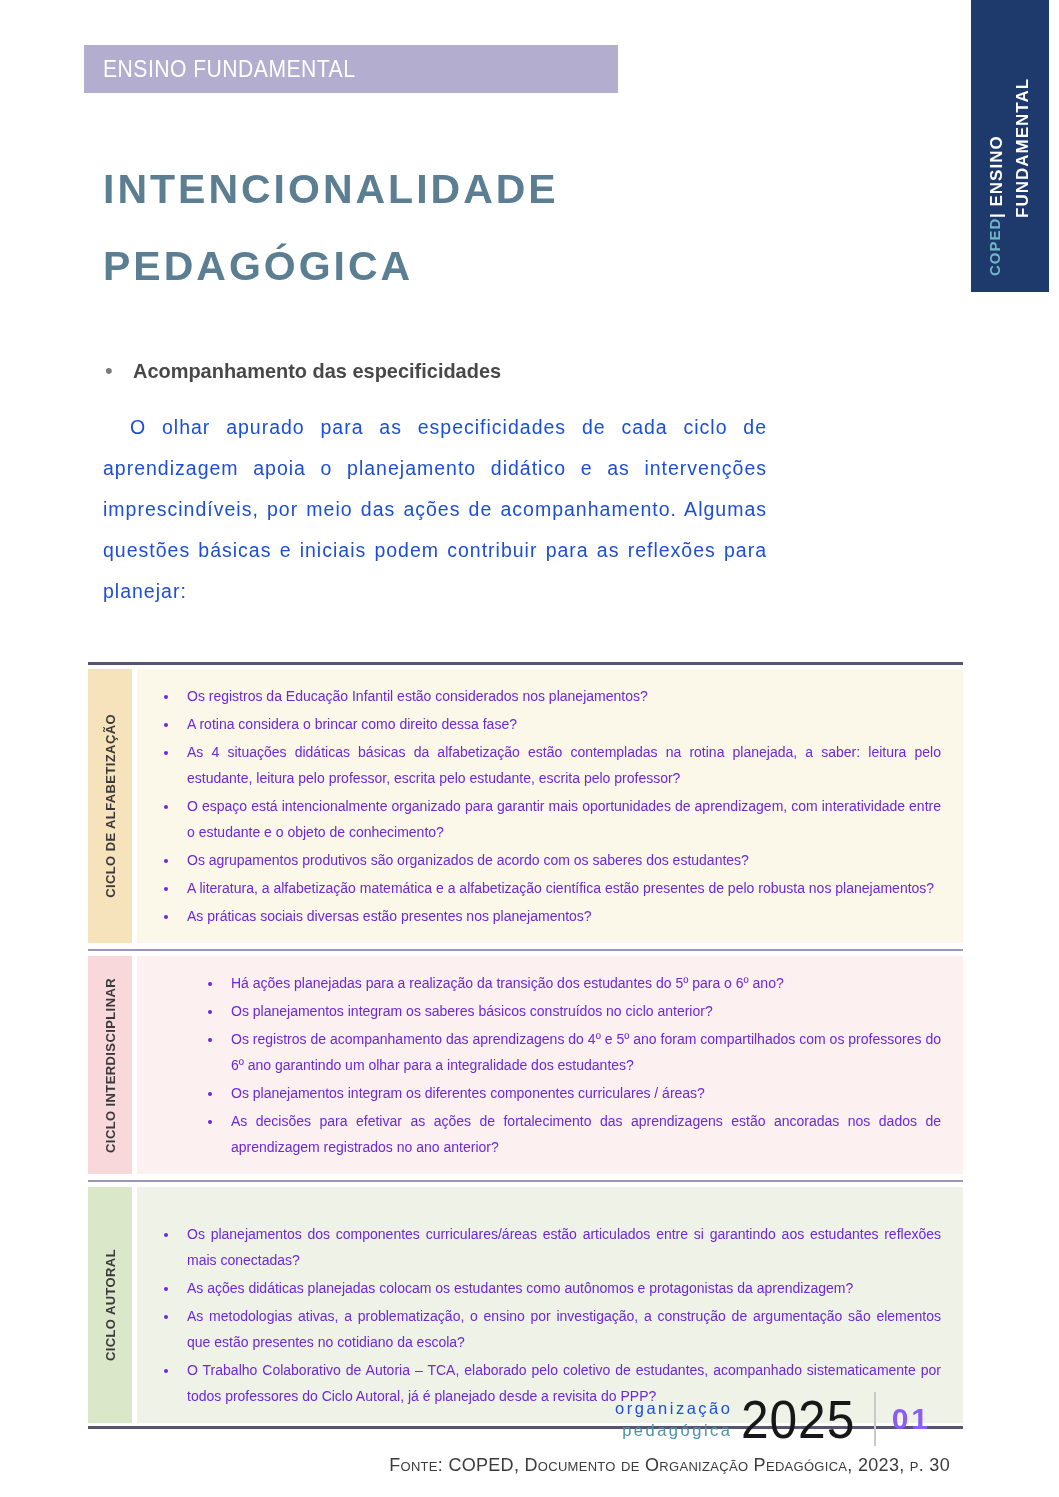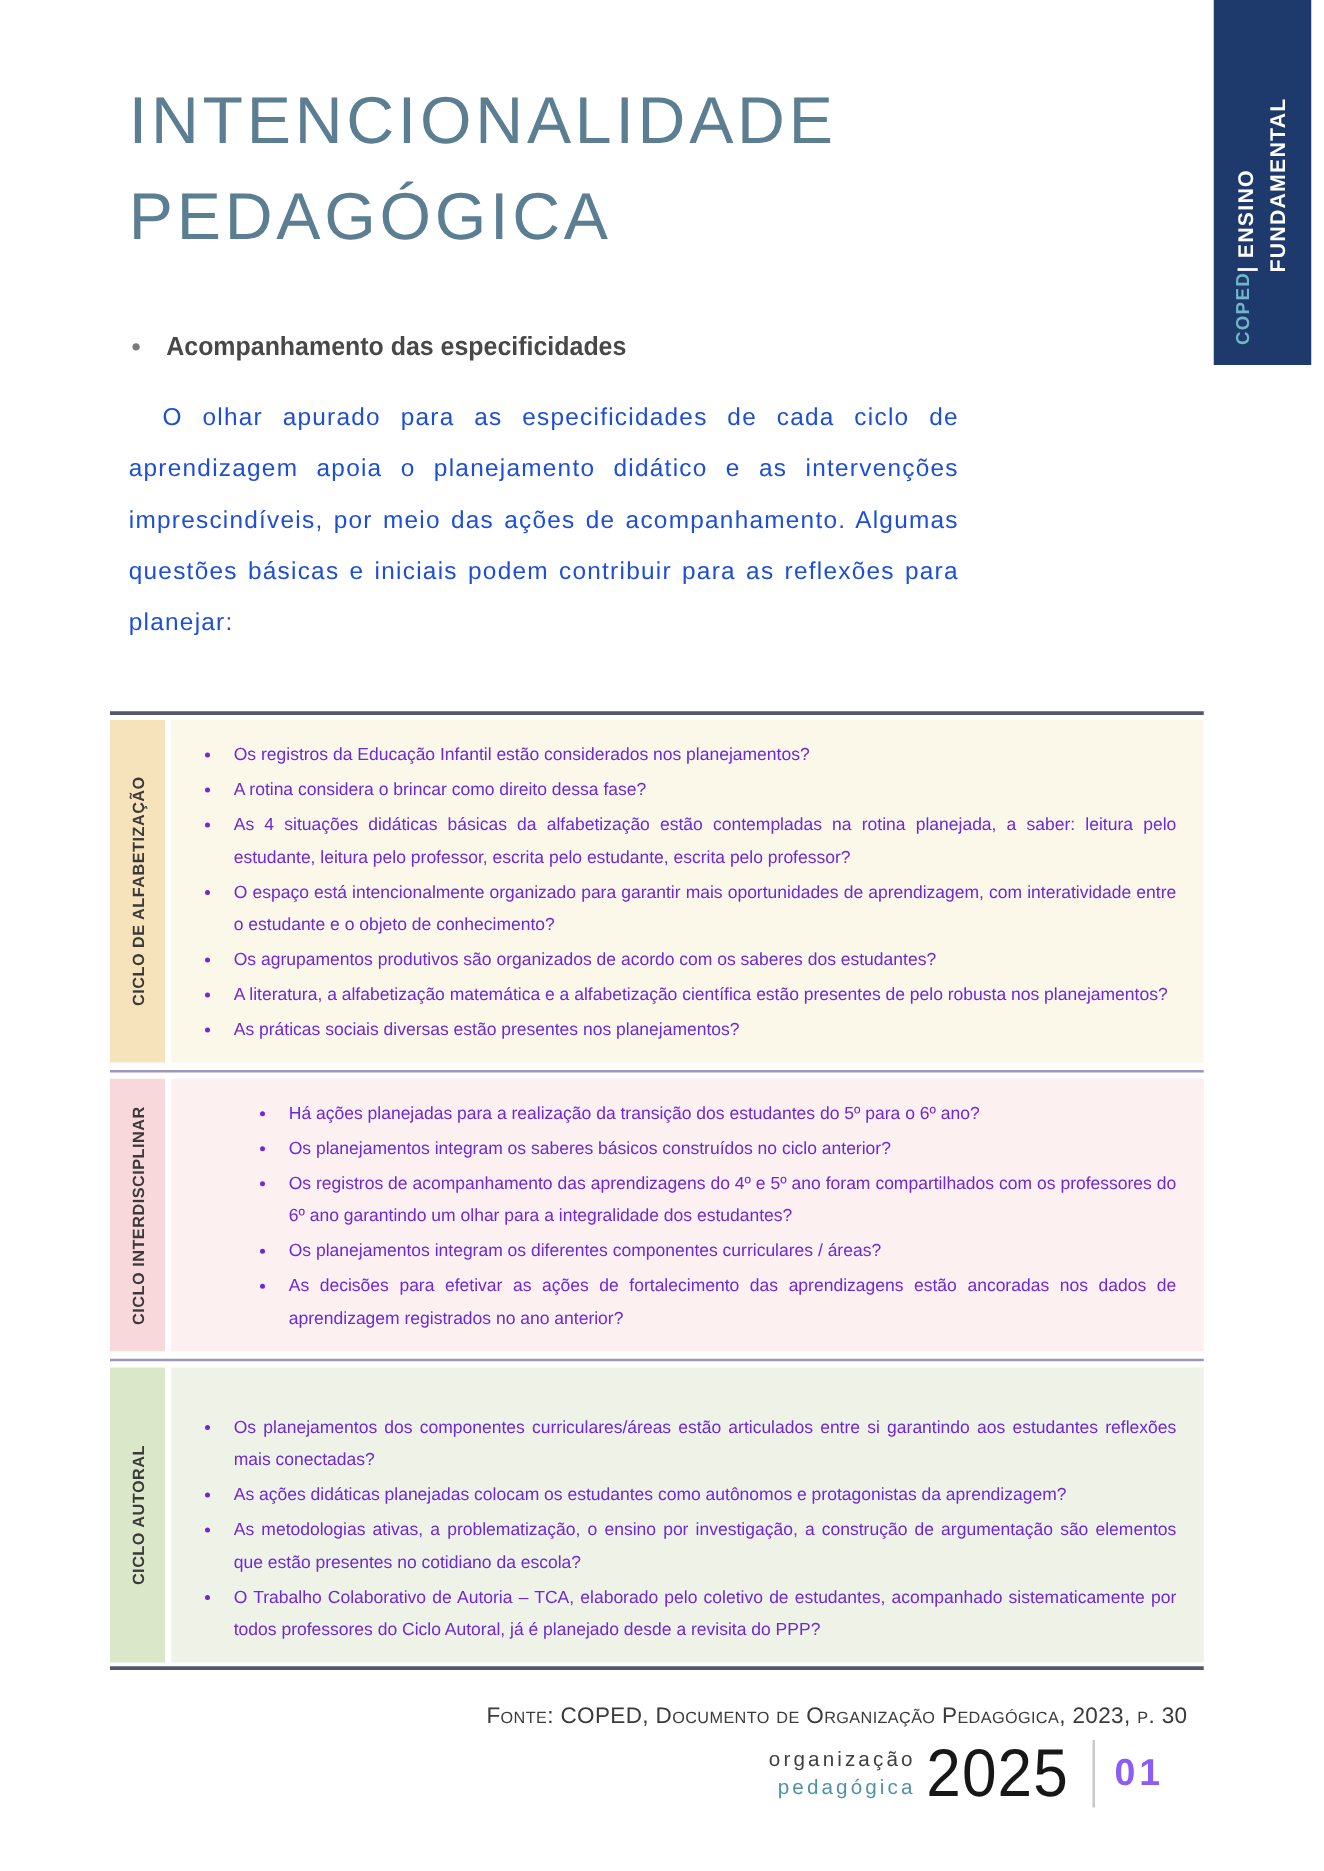--- a/index.html
+++ b/index.html
@@ -45,21 +45,21 @@
   }
   .band-text {
     color:#ffffff; font-size:23px; letter-spacing:0.5px; font-weight:400;
     transform:scaleX(0.92); transform-origin:left center;
   }
 
   
   .title {
     margin:58px 12px 0 103px;
     color:#5b7e93;
-    font-size:53px; font-weight:400;
+    font-size:41px; font-weight:700;
     letter-spacing:3px; line-height:77px;
   }
 
   
   .heading {
     margin:54px 0 0 105px;
     display:flex; align-items:center;
   }
   .heading-dot {
     color:#7a7a7a; font-size:22px; margin-right:20px; line-height:1;
@@ -127,41 +127,44 @@
     color:#3b3b3b;
     font-size:18px; letter-spacing:0.3px;
   }
 
   
   .footer {
     position:absolute; right:128px; top:1392px;
     display:flex; align-items:center;
   }
   .footer-labels { text-align:right; margin-right:9px; }
-  .footer-label-1 { color:#404040; font-size:16.5px; letter-spacing:2.5px; line-height:22px; }
+  .footer-label-1 { color:#1d4ed8; font-size:16.5px; letter-spacing:2.5px; line-height:22px; }
   .footer-label-2 { color:#4e92a8; font-size:16.5px; letter-spacing:2.5px; line-height:22px; }
   .footer-year {
     color:#171717; font-size:54px; font-weight:300; letter-spacing:1px; line-height:54px;
     transform:scaleX(0.92); transform-origin:left center;
   }
   .footer-divider { width:2px; height:54px; background:#c9c9c9; margin:0 16px 0 8px; }
   .footer-page { color:#8b5cf6; font-size:30px; font-weight:bold; letter-spacing:3px; }
 </style>
 </head>
 <body>
 
 <div class="page">
 
   <div class="corner-bar">
     <div class="corner-bar-inner">
       <div class="bar-coped">COPED</div>
       <div class="bar-ensino">| ENSINO FUNDAMENTAL</div>
     </div>
   </div>
 
+  <div class="band">
+    <span class="band-text">ENSINO FUNDAMENTAL</span>
+  </div>
 
   <h1 class="title">
     <span>INTENCIONALIDADE</span><br>
     <span>PEDAGÓGICA</span>
   </h1>
 
   <div class="heading">
     <span class="heading-dot">•</span>
     <span class="heading-text">Acompanhamento das especificidades</span>
   </div>

